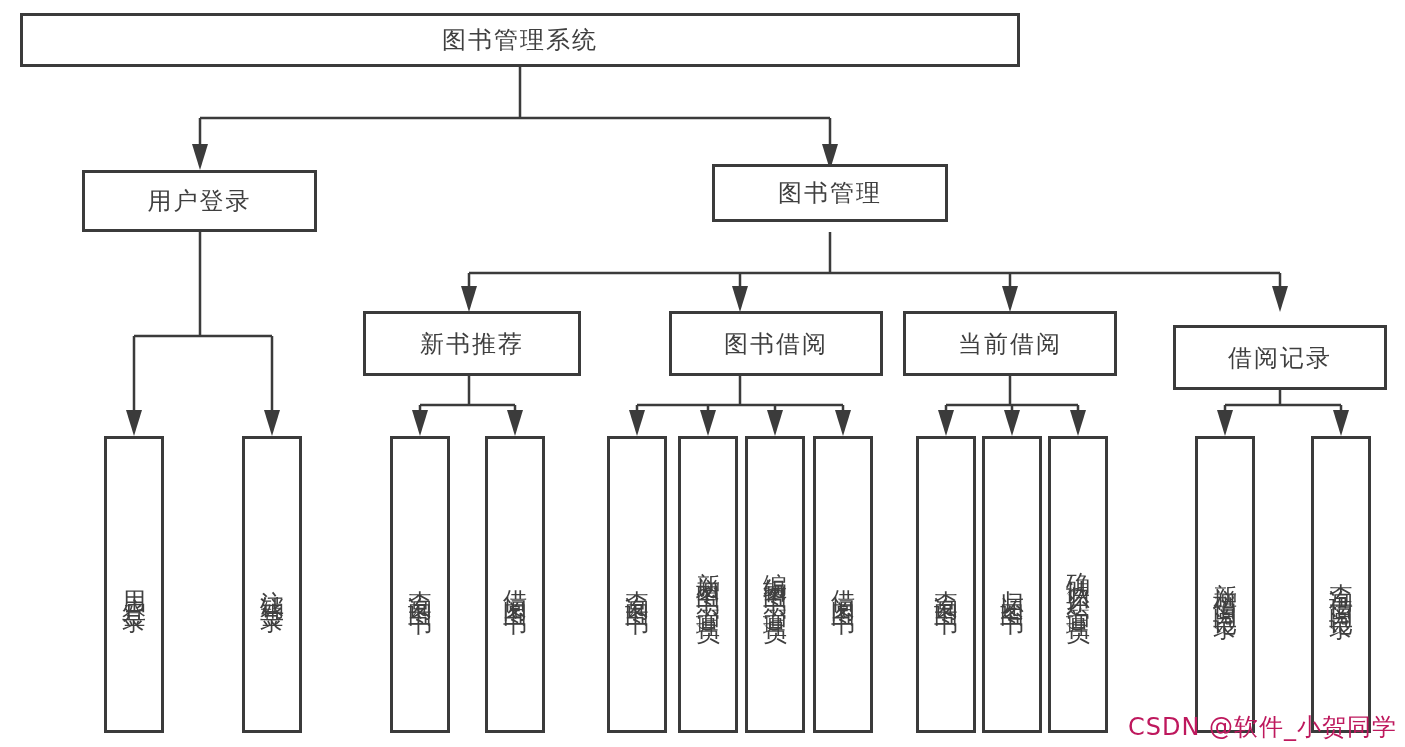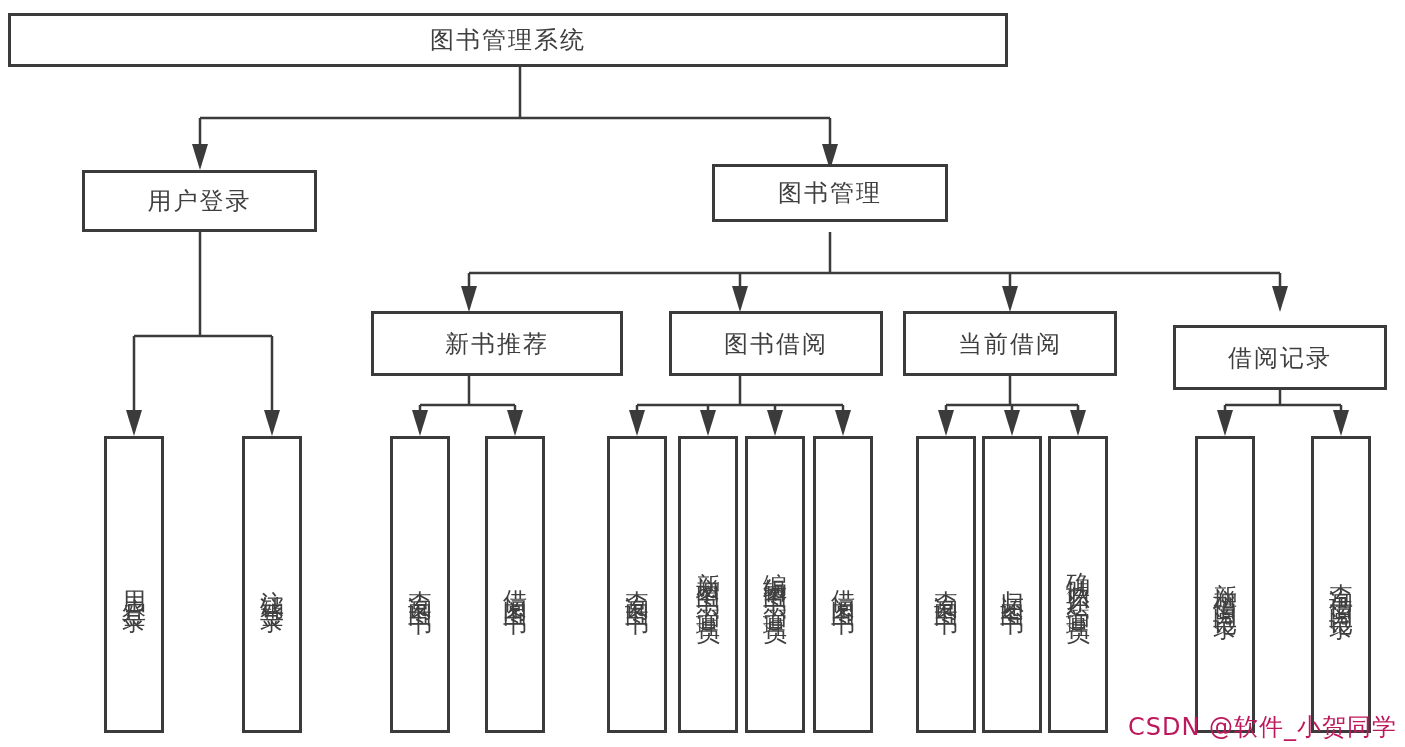--- a/index.html
+++ b/index.html
@@ -64,26 +64,26 @@
       <polygon points="767,410 783,410 775,436"></polygon>
       <polygon points="835,410 851,410 843,436"></polygon>
       <polygon points="938,410 954,410 946,436"></polygon>
       <polygon points="1004,410 1020,410 1012,436"></polygon>
       <polygon points="1070,410 1086,410 1078,436"></polygon>
       <polygon points="1217,410 1233,410 1225,436"></polygon>
       <polygon points="1333,410 1349,410 1341,436"></polygon>
     </g>
   </svg>
 
-  <div class="box h" style="left:8px;top:13px;width:1000px;height:54px;">图书管理系统</div>
+  <div class="box h" style="left:20px;top:13px;width:1000px;height:54px;">图书管理系统</div>
 
   <div class="box h" style="left:82px;top:170px;width:235px;height:62px;">用户登录</div>
   <div class="box h" style="left:712px;top:164px;width:236px;height:58px;">图书管理</div>
 
-  <div class="box h" style="left:371px;top:311px;width:252px;height:65px;">新书推荐</div>
+  <div class="box h" style="left:363px;top:311px;width:218px;height:65px;">新书推荐</div>
   <div class="box h" style="left:669px;top:311px;width:214px;height:65px;">图书借阅</div>
   <div class="box h" style="left:903px;top:311px;width:214px;height:65px;">当前借阅</div>
   <div class="box h" style="left:1173px;top:325px;width:214px;height:65px;">借阅记录</div>
 
   <div class="box v" style="left:104px;top:436px;width:60px;height:297px;">
     <span>用户登录</span>
   </div>
   <div class="box v" style="left:242px;top:436px;width:60px;height:297px;">
     <span>注销登录</span>
   </div>

